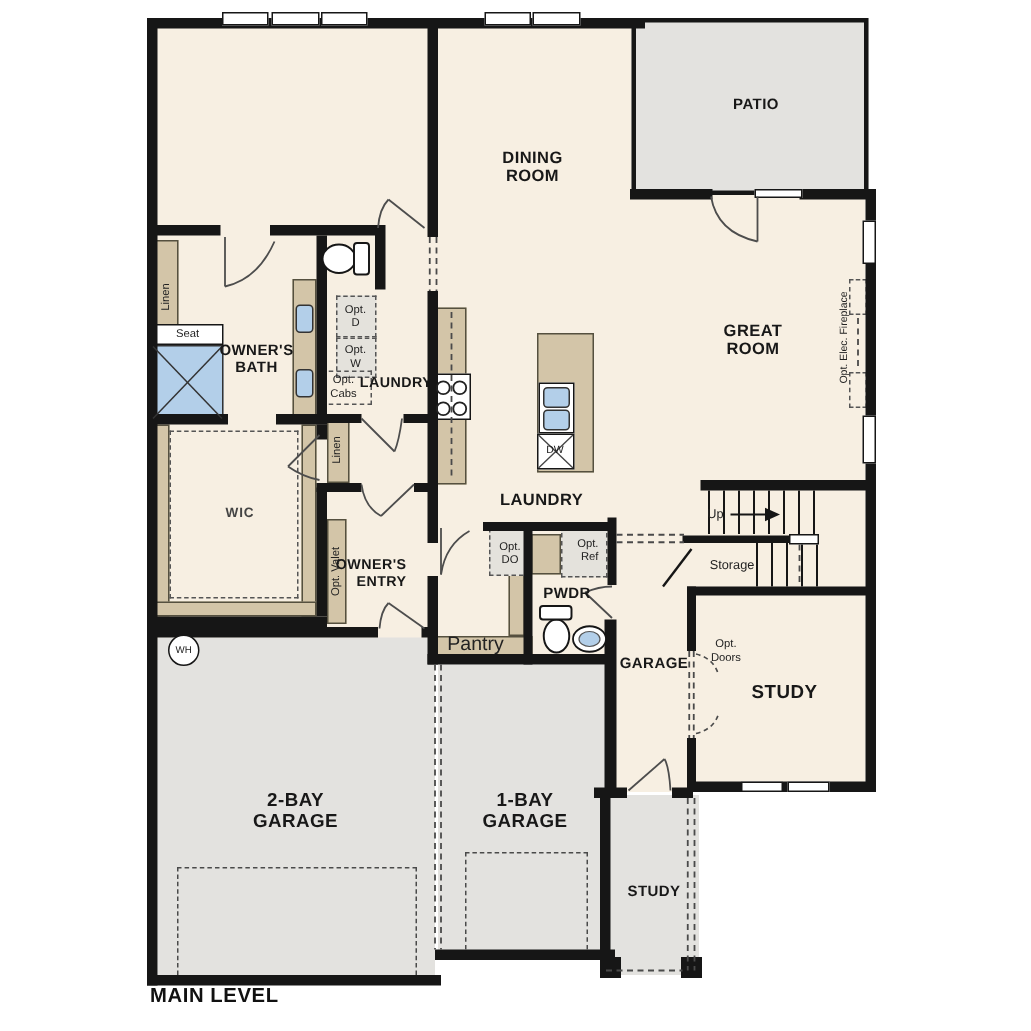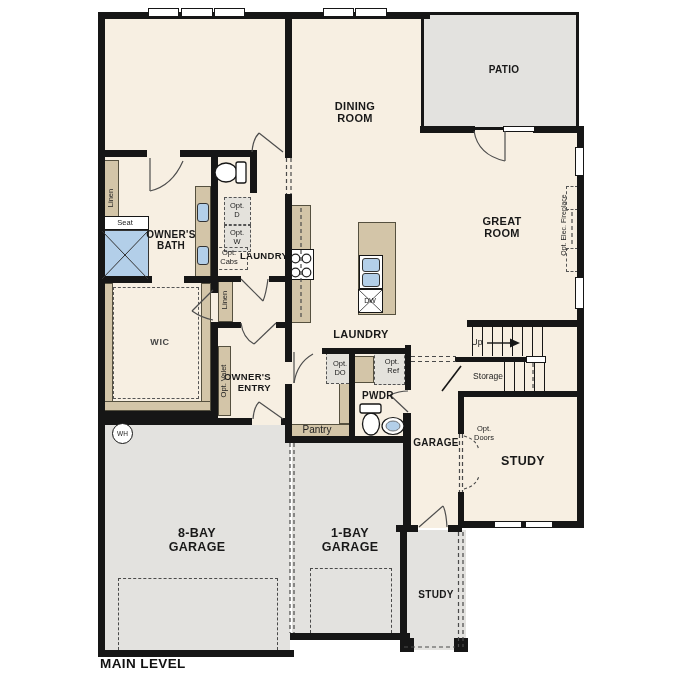--- a/index.html
+++ b/index.html
@@ -216,26 +216,26 @@
   </svg>
 
   <div class="lbl s11" style="left:355px;top:112px;width:58px;">DINING ROOM</div>
   <div class="lbl s10 nw" style="left:504px;top:70px;">PATIO</div>
   <div class="lbl s11" style="left:502px;top:227px;width:55px;">GREAT ROOM</div>
   <div class="lbl s10" style="left:171px;top:240px;width:56px;">OWNER'S BATH</div>
   <div class="lbl s95 nw" style="left:264px;top:256px;">LAUNDRY</div>
   <div class="lbl wic-lbl nw" style="left:160px;top:342px;">WIC</div>
   <div class="lbl s95" style="left:244px;top:383px;width:54px;text-align:right;">OWNER'S ENTRY</div>
   <div class="lbl s11 nw" style="left:361px;top:334px;">LAUNDRY</div>
-  <div class="sm nw" style="left:317px;top:430px;font-size:10px;">Pantry</div>
+  <div class="sm nw" style="left:317px;top:430px;font-size:13px;">Pantry</div>
   <div class="lbl s10 nw" style="left:378px;top:396px;">PWDR</div>
   <div class="lbl s10 nw" style="left:436px;top:443px;">GARAGE</div>
   <div class="lbl s12 nw" style="left:523px;top:461px;">STUDY</div>
   <div class="sm nw" style="left:488px;top:377px;font-size:8.5px;">Storage</div>
-  <div class="lbl s12" style="left:197px;top:540px;width:62px;">8-BAY GARAGE</div>
+  <div class="lbl s12" style="left:197px;top:540px;width:62px;">2-BAY GARAGE</div>
   <div class="lbl s12" style="left:350px;top:540px;width:62px;">1-BAY GARAGE</div>
   <div class="lbl s10 nw" style="left:436px;top:595px;">STUDY</div>
   <div class="title">MAIN LEVEL</div>
 
   <div class="sm nw" style="left:477px;top:343px;font-size:8.5px;">Up</div>
   <div class="sm nw" style="left:122.5px;top:433.5px;font-size:6.5px;">WH</div>
   <div class="sm nw" style="left:125px;top:223px;text-align:center;">Seat</div>
   <div class="sm vert" style="left:111px;top:198px;">Linen</div>
   <div class="sm vert" style="left:225px;top:300px;">Linen</div>
   <div class="sm" style="left:237px;top:211px;width:18px;">Opt. D</div>

